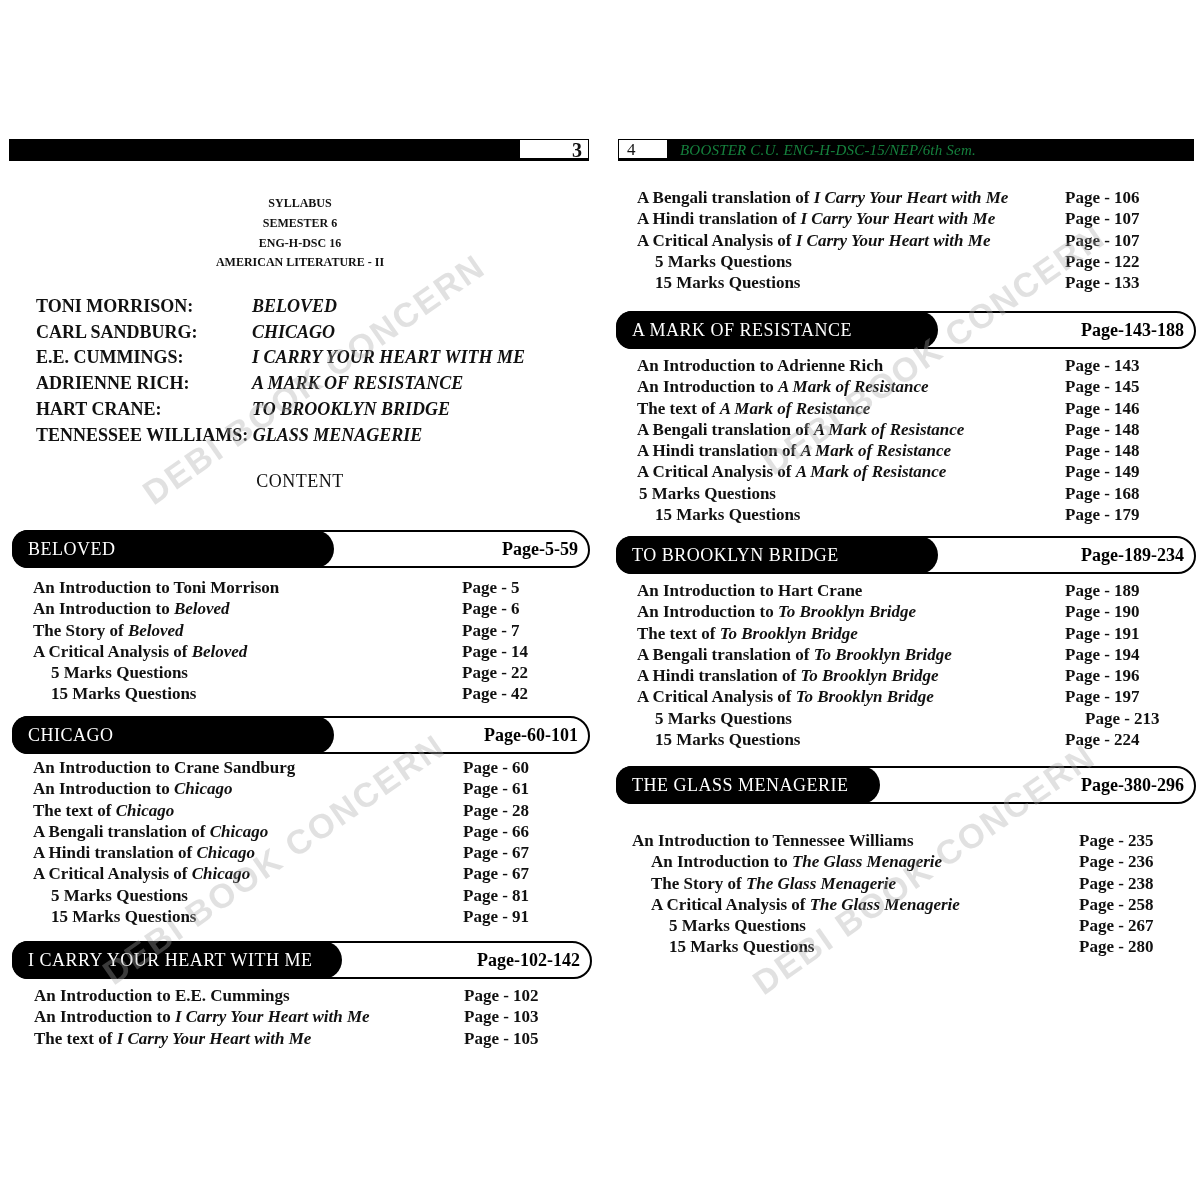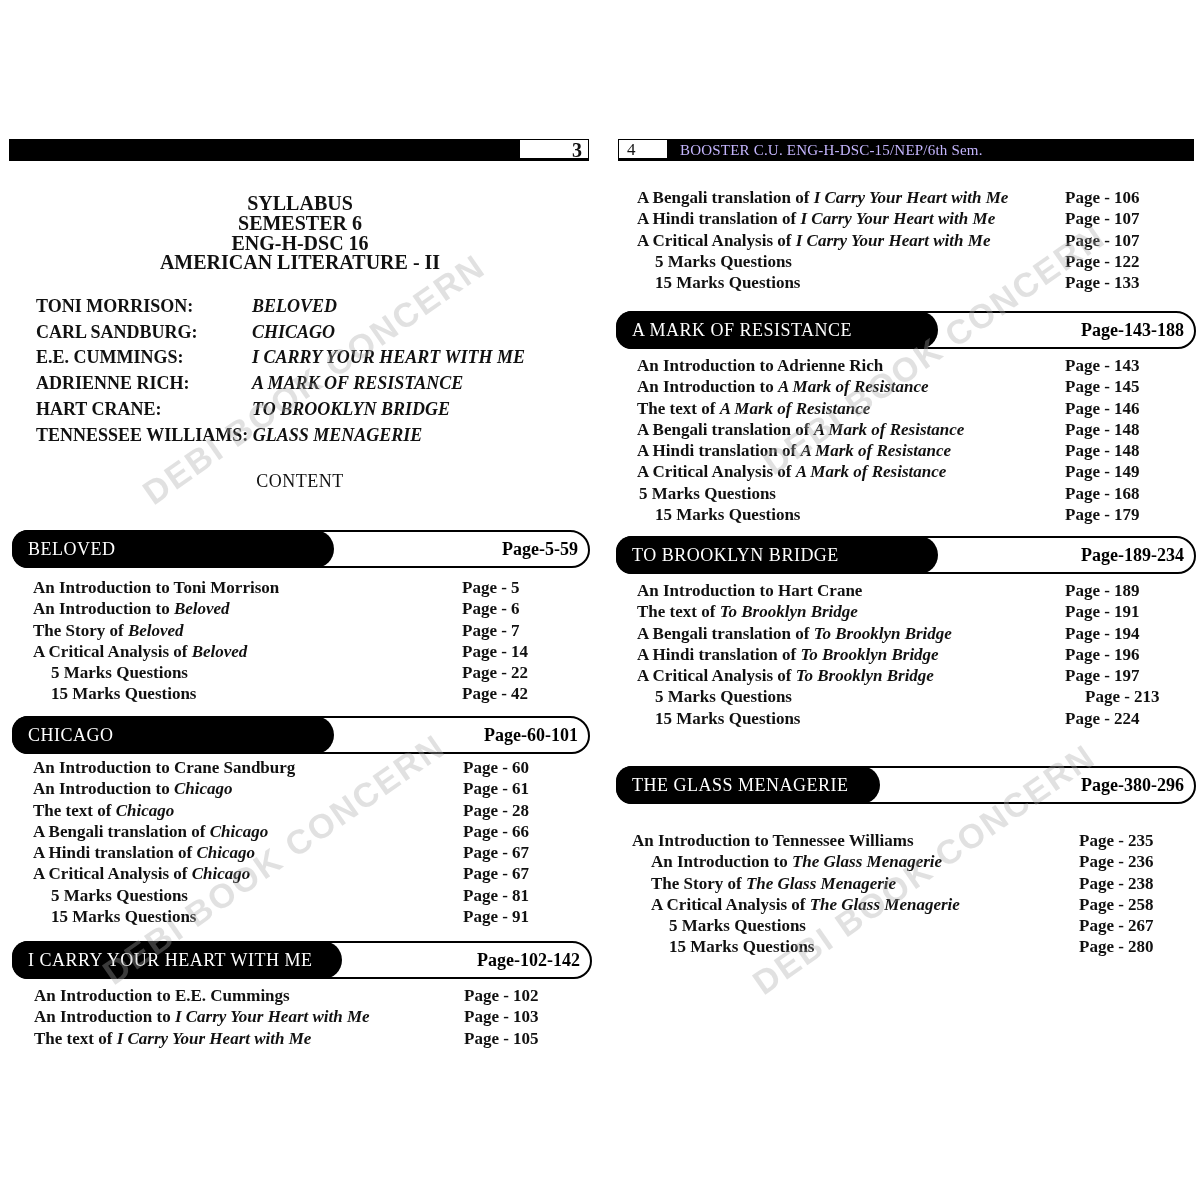--- a/index.html
+++ b/index.html
@@ -22,26 +22,26 @@
     font-family:"Liberation Serif", serif;
   }
   .run-head-right {
     position:absolute; left:18px; top:139px; width:576px; height:22px; background:#000;
   }
   .run-head-right .pnum {
     position:absolute; left:0; top:0; width:50px; height:20px; background:#fff;
     border:1px solid #000; font-size:17px; line-height:20px; padding-left:8px; box-sizing:border-box;
   }
   .run-head-right .rtitle {
-    position:absolute; left:62px; top:0; color:#c4b5fd; font-size:15px; line-height:22px; letter-spacing:0.2px;
+    position:absolute; left:62px; top:0; color:#15803d; font-size:15px; line-height:22px; letter-spacing:0.2px;font-style:italic;
   }
 
   
   .syl-head {
-    position:absolute; left:0; width:600px; text-align:center; font-weight:bold; font-size:20px; line-height:20px;
+    position:absolute; left:0; width:600px; text-align:center; font-weight:bold; font-size:12px; line-height:20px;
   }
   .syl-row { position:absolute; left:36px; font-weight:bold; font-size:18px; line-height:24px; white-space:nowrap; }
   .syl-author { display:inline-block; width:216px; }
   .syl-work { font-style:italic; }
   .syl-content { position:absolute; left:0; width:600px; text-align:center; font-size:18px; font-weight:normal; letter-spacing:0.5px; }
 
   
   .wm {
     position:absolute; color:rgba(170,170,170,0.35); font-family:"Liberation Sans", sans-serif;
     font-weight:bold; font-size:34px; letter-spacing:2px; transform:rotate(-35deg); white-space:nowrap;
@@ -267,20 +267,24 @@
     <div class="pill-black" style="width:322px;"></div>
     <span class="btitle">TO BROOKLYN BRIDGE</span>
     <span class="brange">Page-189-234</span>
   </div>
   <div class="entries" style="left:37px; top:580px; width:560px;">
     <div class="entry">
         <span class="etext" style="left:0"><span>An Introduction to Hart Crane</span><span class="ital"></span></span>
         <span class="epage" style="left:428px">Page - 189</span>
       </div>
     <div class="entry">
+        <span class="etext" style="left:0"><span>An Introduction to </span><span class="ital">To Brooklyn Bridge</span></span>
+        <span class="epage" style="left:428px">Page - 190</span>
+      </div>
+    <div class="entry">
         <span class="etext" style="left:0"><span>The text of </span><span class="ital">To Brooklyn Bridge</span></span>
         <span class="epage" style="left:428px">Page - 191</span>
       </div>
     <div class="entry">
         <span class="etext" style="left:0"><span>A Bengali translation of </span><span class="ital">To Brooklyn Bridge</span></span>
         <span class="epage" style="left:428px">Page - 194</span>
       </div>
     <div class="entry">
         <span class="etext" style="left:0"><span>A Hindi translation of </span><span class="ital">To Brooklyn Bridge</span></span>
         <span class="epage" style="left:428px">Page - 196</span>

